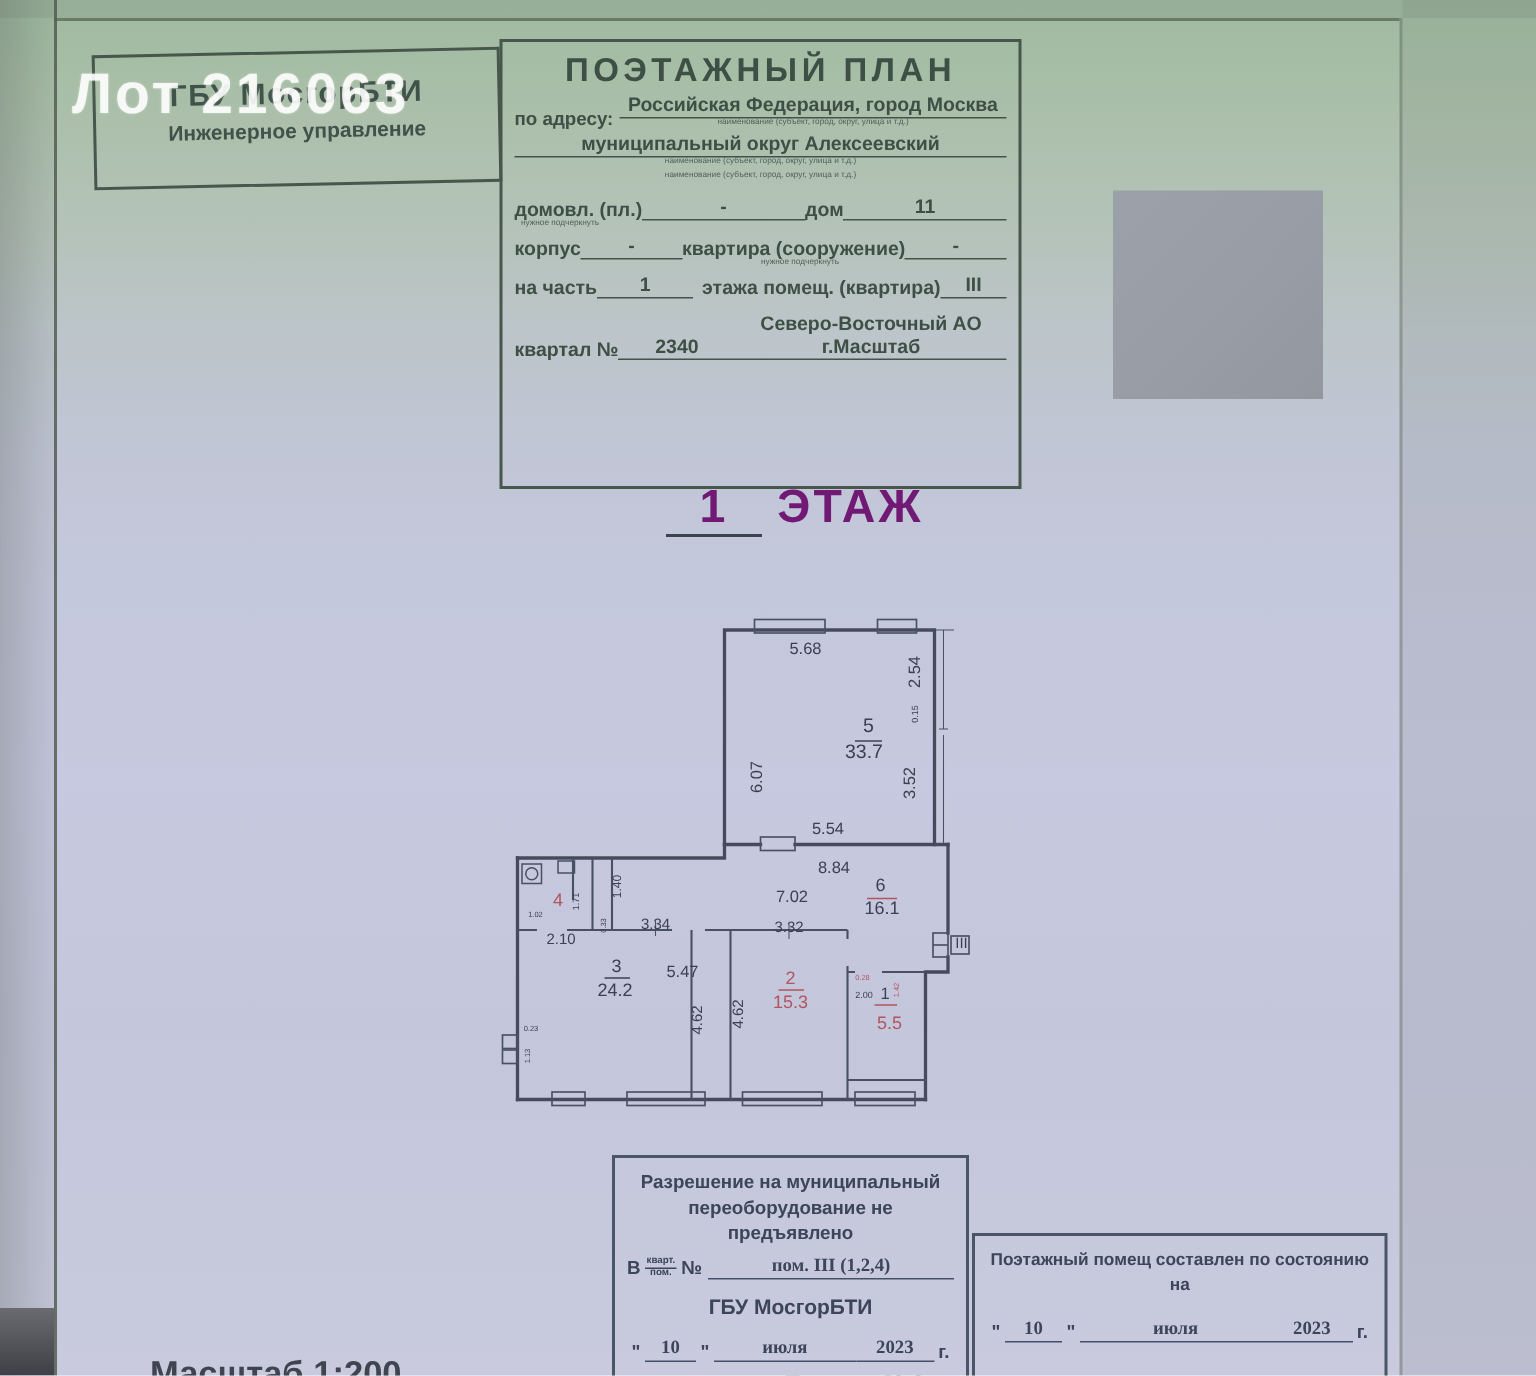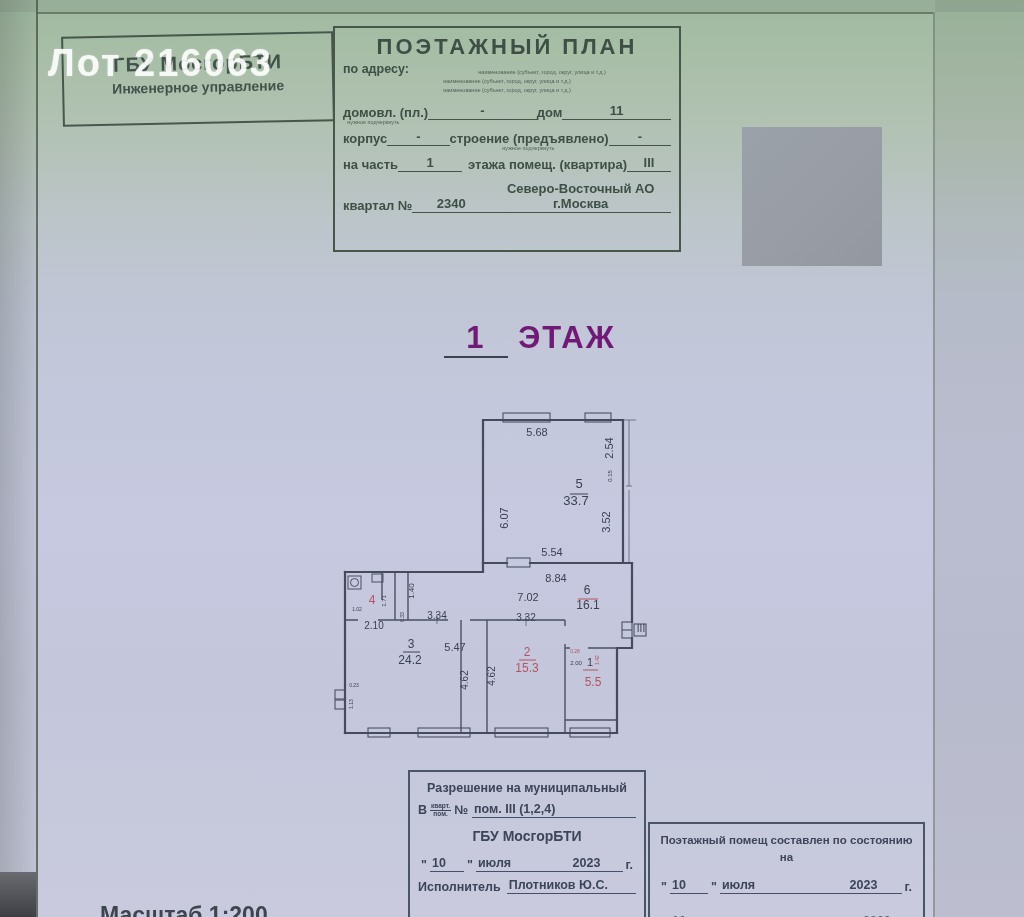--- a/index.html
+++ b/index.html
@@ -25,21 +25,21 @@
   
   .org-box{left:62px;top:34px;width:268px;height:86px;border:2px solid #48574c;
     transform:rotate(-1.2deg);color:#41524a;text-align:center;}
   .org-line1{margin-top:16px;font-size:20px;font-weight:bold;letter-spacing:1px;}
   .org-line2{margin-top:4px;font-size:14px;font-weight:bold;}
   
   .watermark{left:48px;top:42px;font-size:38px;font-weight:bold;
     color:rgba(255,255,255,.86);letter-spacing:2px;white-space:nowrap;
     text-shadow:0 0 2px rgba(255,255,255,.35);}
   
-  .title-block{left:333px;top:26px;width:348px;height:226px;border:2px solid #48574c;
+  .title-block{left:333px;top:26px;width:348px;height:300px;border:2px solid #48574c;
     color:#3e4f45;box-sizing:border-box;padding:6px 8px 4px 8px;}
   .tb-title{text-align:center;font-size:22px;font-weight:bold;letter-spacing:3px;}
   .addr-row{display:flex;align-items:flex-end;margin-top:2px;}
   .addr-label{font-size:12.5px;font-weight:bold;white-space:nowrap;padding-right:4px;}
   .addr-val-wrap{flex:1;text-align:center;}
   .addr-val{display:block;font-size:13px;font-weight:bold;
     border-bottom:1.3px solid #44524a;padding-bottom:1px;}
   .addr-cap{display:block;font-size:6px;color:#51615a;transform:scale(.92);line-height:7px;}
   .frow{display:flex;align-items:flex-end;margin-top:9px;font-size:13px;font-weight:bold;}
   .flabel{white-space:nowrap;position:relative;}
@@ -64,21 +64,21 @@
   .stamp-right{left:648px;top:822px;width:277px;height:110px;padding:8px 8px 0 8px;}
   .st-line{text-align:center;font-size:12.5px;font-weight:bold;line-height:17px;}
   .st-small{font-size:11.5px;}
   .st-org{text-align:center;font-size:14px;font-weight:bold;margin-top:10px;}
   .kv-row{display:flex;align-items:center;margin-top:5px;font-size:12.5px;font-weight:bold;}
   .fracbox{display:inline-block;text-align:center;font-size:6.5px;font-weight:bold;
     line-height:6px;margin:0 3px;}
   .fracbox .ft{display:block;border-bottom:1px solid #3c4658;padding:0 1px 1px 1px;}
   .date-row{display:flex;align-items:flex-end;margin-top:12px;font-size:12.5px;font-weight:bold;}
   .q{padding:0 3px;}
-  .dval{display:inline-block;border-bottom:1.3px solid #44506a;padding:0 2px 1px 2px;}
+  .dval{display:inline-block;border-bottom:1.3px solid #44506a;text-align:center;padding:0 2px 1px 2px;font-family:Liberation Serif, serif;}
   .exec-row{display:flex;align-items:flex-end;margin-top:6px;font-size:12.5px;font-weight:bold;}
   .scale-label{left:100px;top:902px;font-size:23px;font-weight:bold;color:#3e4550;white-space:nowrap;}
 </style>
 </head>
 <body>
 
 <div class="abs edge-top-shade"></div>
 <div class="abs edge-left"></div>
 <div class="abs edge-top"></div>
 <div class="abs edge-right-shade"></div>
@@ -89,65 +89,67 @@
   <div class="org-line1">ГБУ МосгорБТИ</div>
   <div class="org-line2">Инженерное управление</div>
 </div>
 
 <div class="abs title-block">
   <div class="tb-title">ПОЭТАЖНЫЙ ПЛАН</div>
 
   <div class="addr-row">
     <span class="addr-label">по адресу:</span>
     <span class="addr-val-wrap">
+      <span class="addr-val">Российская Федерация, город Москва</span>
+      <span class="addr-cap">наименование (субъект, город, округ, улица и т.д.)</span>
+    </span>
+  </div>
+  <div class="addr-row">
+    <span class="addr-val-wrap">
+      <span class="addr-val">муниципальный округ Алексеевский</span>
       <span class="addr-cap">наименование (субъект, город, округ, улица и т.д.)</span>
     </span>
   </div>
   <div class="addr-row">
     <span class="addr-val-wrap">
       <span class="addr-cap">наименование (субъект, город, округ, улица и т.д.)</span>
     </span>
   </div>
-  <div class="addr-row">
-    <span class="addr-val-wrap">
-      <span class="addr-cap">наименование (субъект, город, округ, улица и т.д.)</span>
-    </span>
-  </div>
 
   <div class="frow">
     <span class="flabel">
       <span>домовл. (пл.)</span>
       <span class="fcap">нужное подчеркнуть</span>
     </span>
     <span class="fval grow">-</span>
     <span class="flabel">дом</span>
     <span class="fval grow">11</span>
   </div>
 
   <div class="frow">
     <span class="flabel">корпус</span>
     <span class="fval grow">-</span>
     <span class="flabel">
-      <span>строение (предъявлено)</span>
+      <span>квартира (сооружение)</span>
       <span class="fcap" style="left:50px;">нужное подчеркнуть</span>
     </span>
     <span class="fval grow">-</span>
   </div>
 
   <div class="frow">
     <span class="flabel">на часть</span>
     <span class="fval" style="min-width:56px;">1</span>
     <span class="flabel" style="padding-left:6px;">этажа помещ. (квартира)</span>
     <span class="fval grow">III</span>
   </div>
 
   <div class="frow">
     <span class="flabel">квартал №</span>
     <span class="fval" style="min-width:70px;">2340</span>
-    <span class="fval grow">Северо-Восточный АО г.Москва</span>
+    <span class="fval grow">Северо-Восточный АО г.Масштаб</span>
   </div>
 </div>
 
 <div class="abs watermark">Лот 216063</div>
 
 <div class="abs gray-square"></div>
 
 <div class="abs floor-heading">
   <span class="floor-num">1</span>
   <span>ЭТАЖ</span>
@@ -238,20 +240,21 @@
     <text x="311" y="234" class="pl" font-size="10">III</text>
     <line x1="240" x2="258" y1="96" y2="96" stroke="#3c4254" stroke-width="1"></line>
     <line x1="248" x2="268" y1="201" y2="201" stroke="#b25560" stroke-width="1"></line>
     <line x1="73" x2="90" y1="254" y2="254" stroke="#3c4254" stroke-width="1"></line>
     <line x1="189" x2="206" y1="262" y2="262" stroke="#b25560" stroke-width="1"></line>
     <line x1="253" x2="268" y1="272" y2="272" stroke="#b25560" stroke-width="1"></line>
   </svg>
 
 <div class="abs stamp stamp-left">
   <div class="st-line">Разрешение на муниципальный</div>
+  <div class="st-line">переоборудование не предъявлено</div>
   <div class="kv-row">
     <span>В</span>
     <span class="fracbox">
       <span class="ft">кварт.</span>
       <span>пом.</span>
     </span>
     <span>№</span>
     <span class="dval grow" style="margin-left:4px;">пом. III (1,2,4)</span>
   </div>
   <div class="st-org">ГБУ МосгорБТИ</div>

